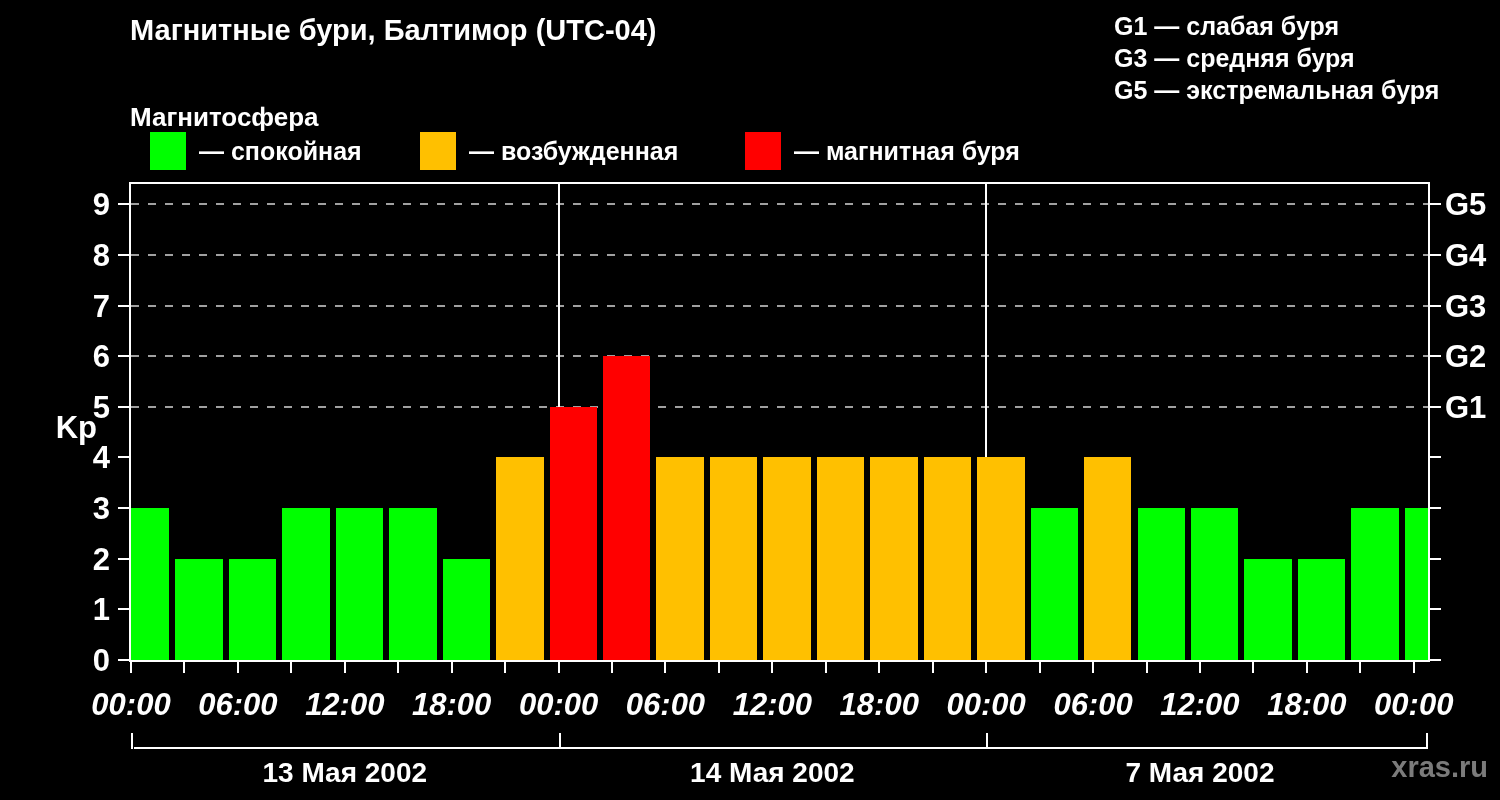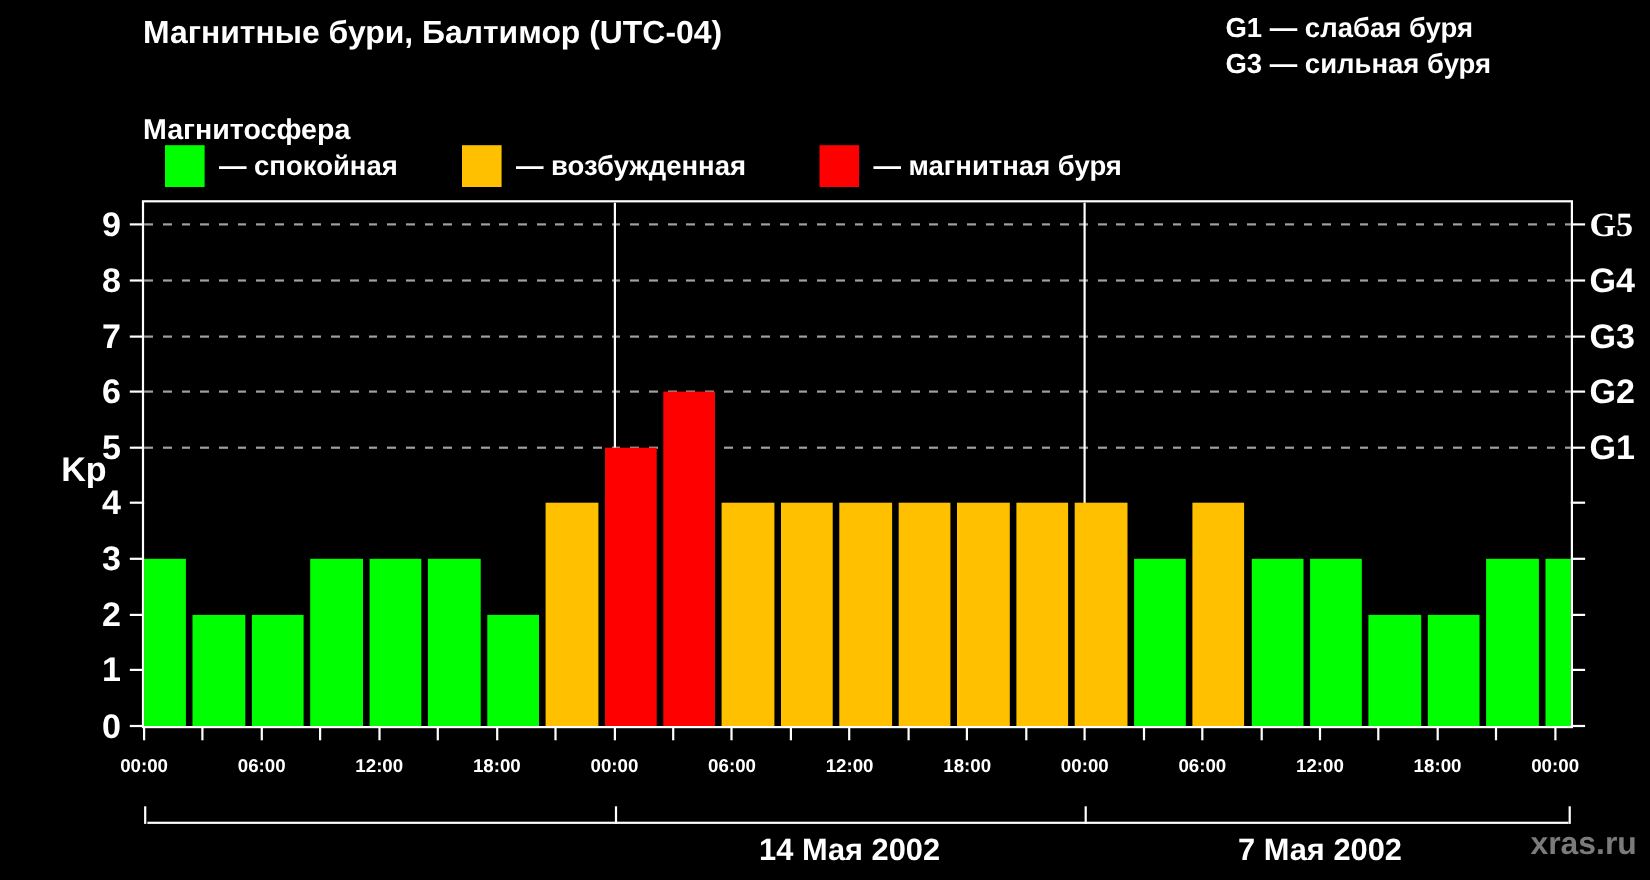--- a/index.html
+++ b/index.html
@@ -22,36 +22,37 @@
   .bar{position:absolute;bottom:0;z-index:2;}
   .ytick{position:absolute;width:13px;height:2px;background:#fff;}
   .xtick{position:absolute;top:100%;width:2px;height:13px;background:#fff;}
   .ylab{position:absolute;right:calc(100% + 21px);transform:translateY(-50%);
         font-size:31px;line-height:1;}
   .glab{position:absolute;left:calc(100% + 17px);transform:translateY(-50%);
         font-size:31px;line-height:1;}
   .kp-title{position:absolute;right:calc(100% + 34px);transform:translateY(-50%);
         font-size:31px;line-height:1;}
   .xlab{position:absolute;top:calc(100% + 27px);transform:translateX(-50%);
-        font-size:17px;white-space:nowrap;}
+        font-size:31px;white-space:nowrap;font-style:italic;}
   .bracket{position:absolute;left:3px;width:1292px;top:calc(100% + 87px);
         border-top:2px solid #fff;}
   .bracket-tick{position:absolute;top:-16px;width:2px;height:16px;background:#fff;}
   .datelab{position:absolute;top:calc(100% + 97px);transform:translateX(-50%);
         font-size:28px;white-space:nowrap;}
   .watermark{position:absolute;right:12px;top:751px;font-size:29px;color:#7b7b7b;}
 </style>
 </head>
 <body>
 
 <div class="title">Магнитные бури, Балтимор (UTC-04)</div>
 
 <div class="g-legend">
   <div>G1 — слабая буря</div>
-  <div>G3 — сильная буря</div>
+  <div>G3 — средняя буря</div>
+  <div>G5 — экстремальная буря</div>
 </div>
 
 <div class="subtitle">Магнитосфера</div>
 
 <div class="cond-legend">
   <div class="cond-item" style="left:0;">
     <span class="swatch" style="background: rgb(0, 255, 0);"></span>
     <span class="cond-label">— спокойная</span>
   </div>
   <div class="cond-item" style="left:270px;">
@@ -129,21 +130,21 @@
       <div class="ytick" style="right: 100%; top: 69.8936px;"></div>
       <div class="ytick" style="left: 100%; top: 69.8936px;"></div>
       <div class="ylab" style="top: 70.8936px;">8</div>
       <div class="ytick" style="right: 100%; top: 19.2553px;"></div>
       <div class="ytick" style="left: 100%; top: 19.2553px;"></div>
       <div class="ylab" style="top: 20.2553px;">9</div>
       <div class="glab" style="top: 222.809px;">G1</div>
       <div class="glab" style="top: 172.17px;">G2</div>
       <div class="glab" style="top: 121.532px;">G3</div>
       <div class="glab" style="top: 70.8936px;">G4</div>
-      <div class="glab" style="top: 20.2553px; font-family: Liberation Serif, serif;">G5</div>
+      <div class="glab" style="top: 20.2553px;">G5</div>
       <div class="xtick" style="left: -1px;"></div>
       <div class="xtick" style="left: 52.4478px;"></div>
       <div class="xtick" style="left: 105.896px;"></div>
       <div class="xtick" style="left: 159.343px;"></div>
       <div class="xtick" style="left: 212.791px;"></div>
       <div class="xtick" style="left: 266.239px;"></div>
       <div class="xtick" style="left: 319.687px;"></div>
       <div class="xtick" style="left: 373.135px;"></div>
       <div class="xtick" style="left: 426.582px;"></div>
       <div class="xtick" style="left: 480.03px;"></div>
@@ -176,17 +177,18 @@
       <div class="xlab" style="left: 1175.85px;">18:00</div>
       <div class="xlab" style="left: 1282.75px;">00:00</div>
     </div>
   <div class="bracket" id="bracket">
       <div class="bracket-tick" style="left: -3px;"></div>
       <div class="bracket-tick" style="left: 424.582px;"></div>
       <div class="bracket-tick" style="left: 852.165px;"></div>
       <div class="bracket-tick" style="left: 1292px;"></div>
     </div>
   <div id="date-layer"></div>
+<div class="datelab" style="left: 213.791px;">13 Мая 2002</div>
     <div class="datelab" style="left: 641.374px;">14 Мая 2002</div>
     <div class="datelab" style="left: 1068.96px;">7 Мая 2002</div>
   </div>
 
 <div class="watermark">xras.ru</div>
 
 </body></html>

